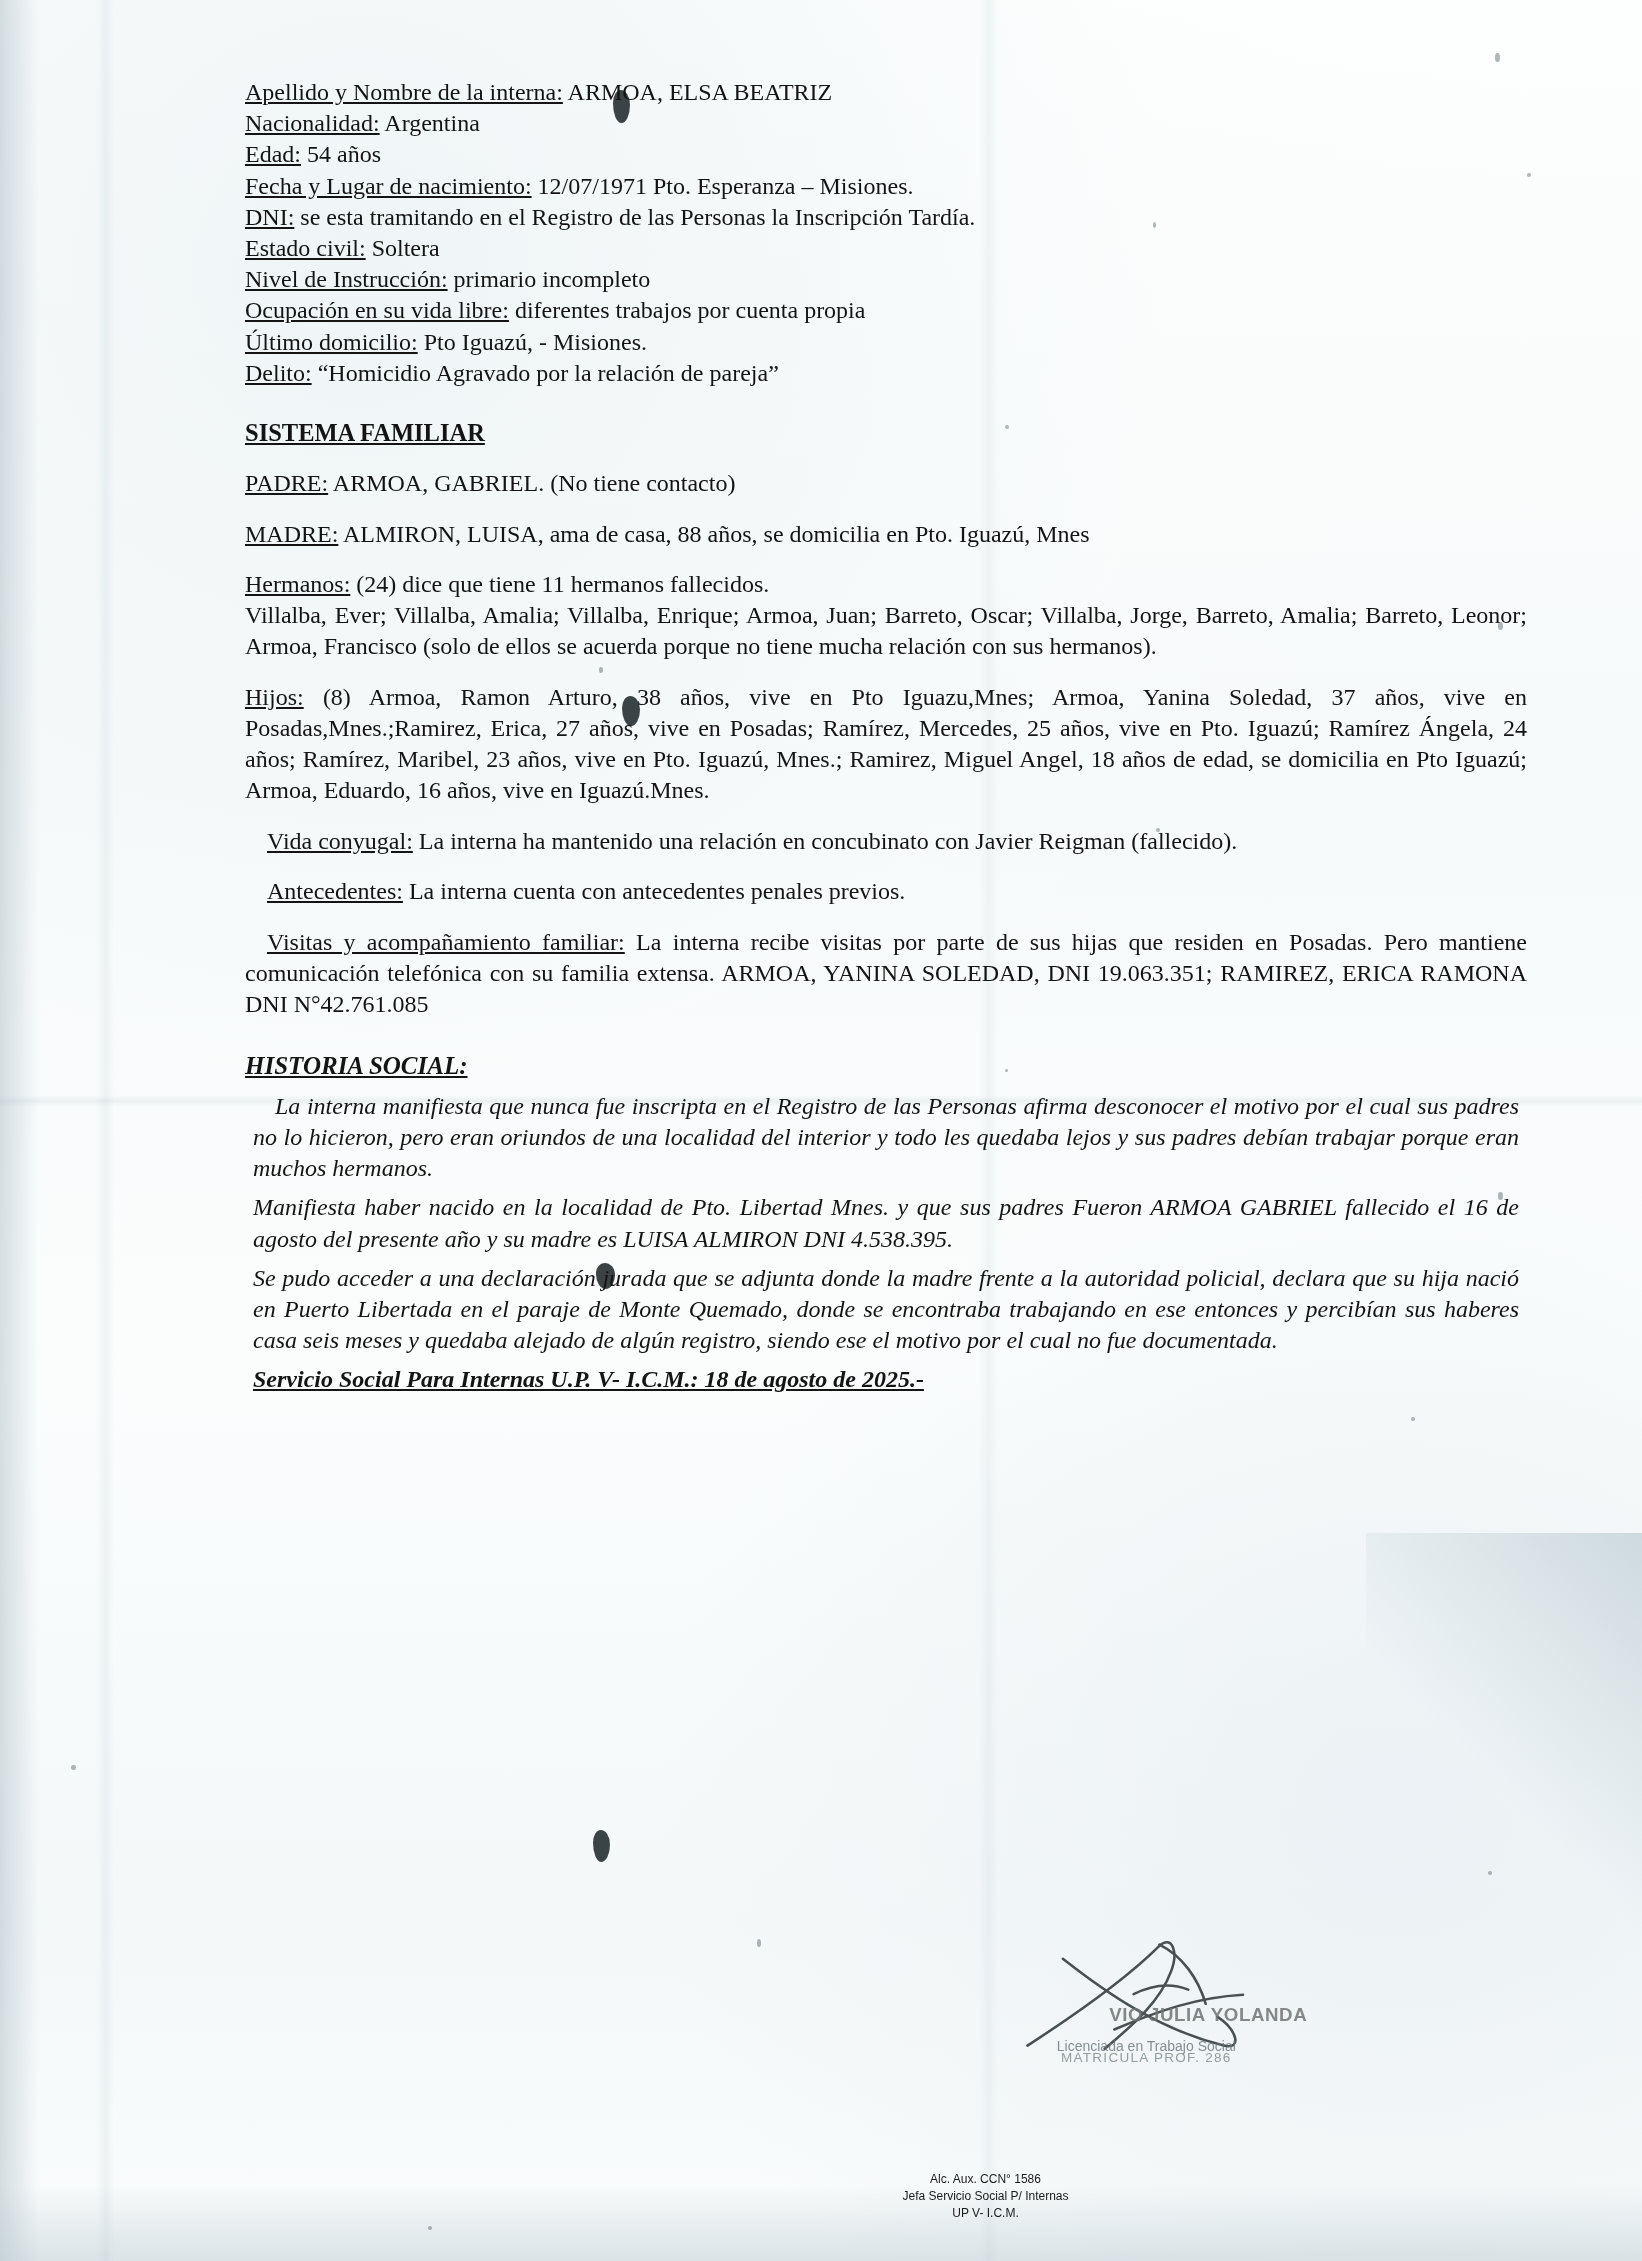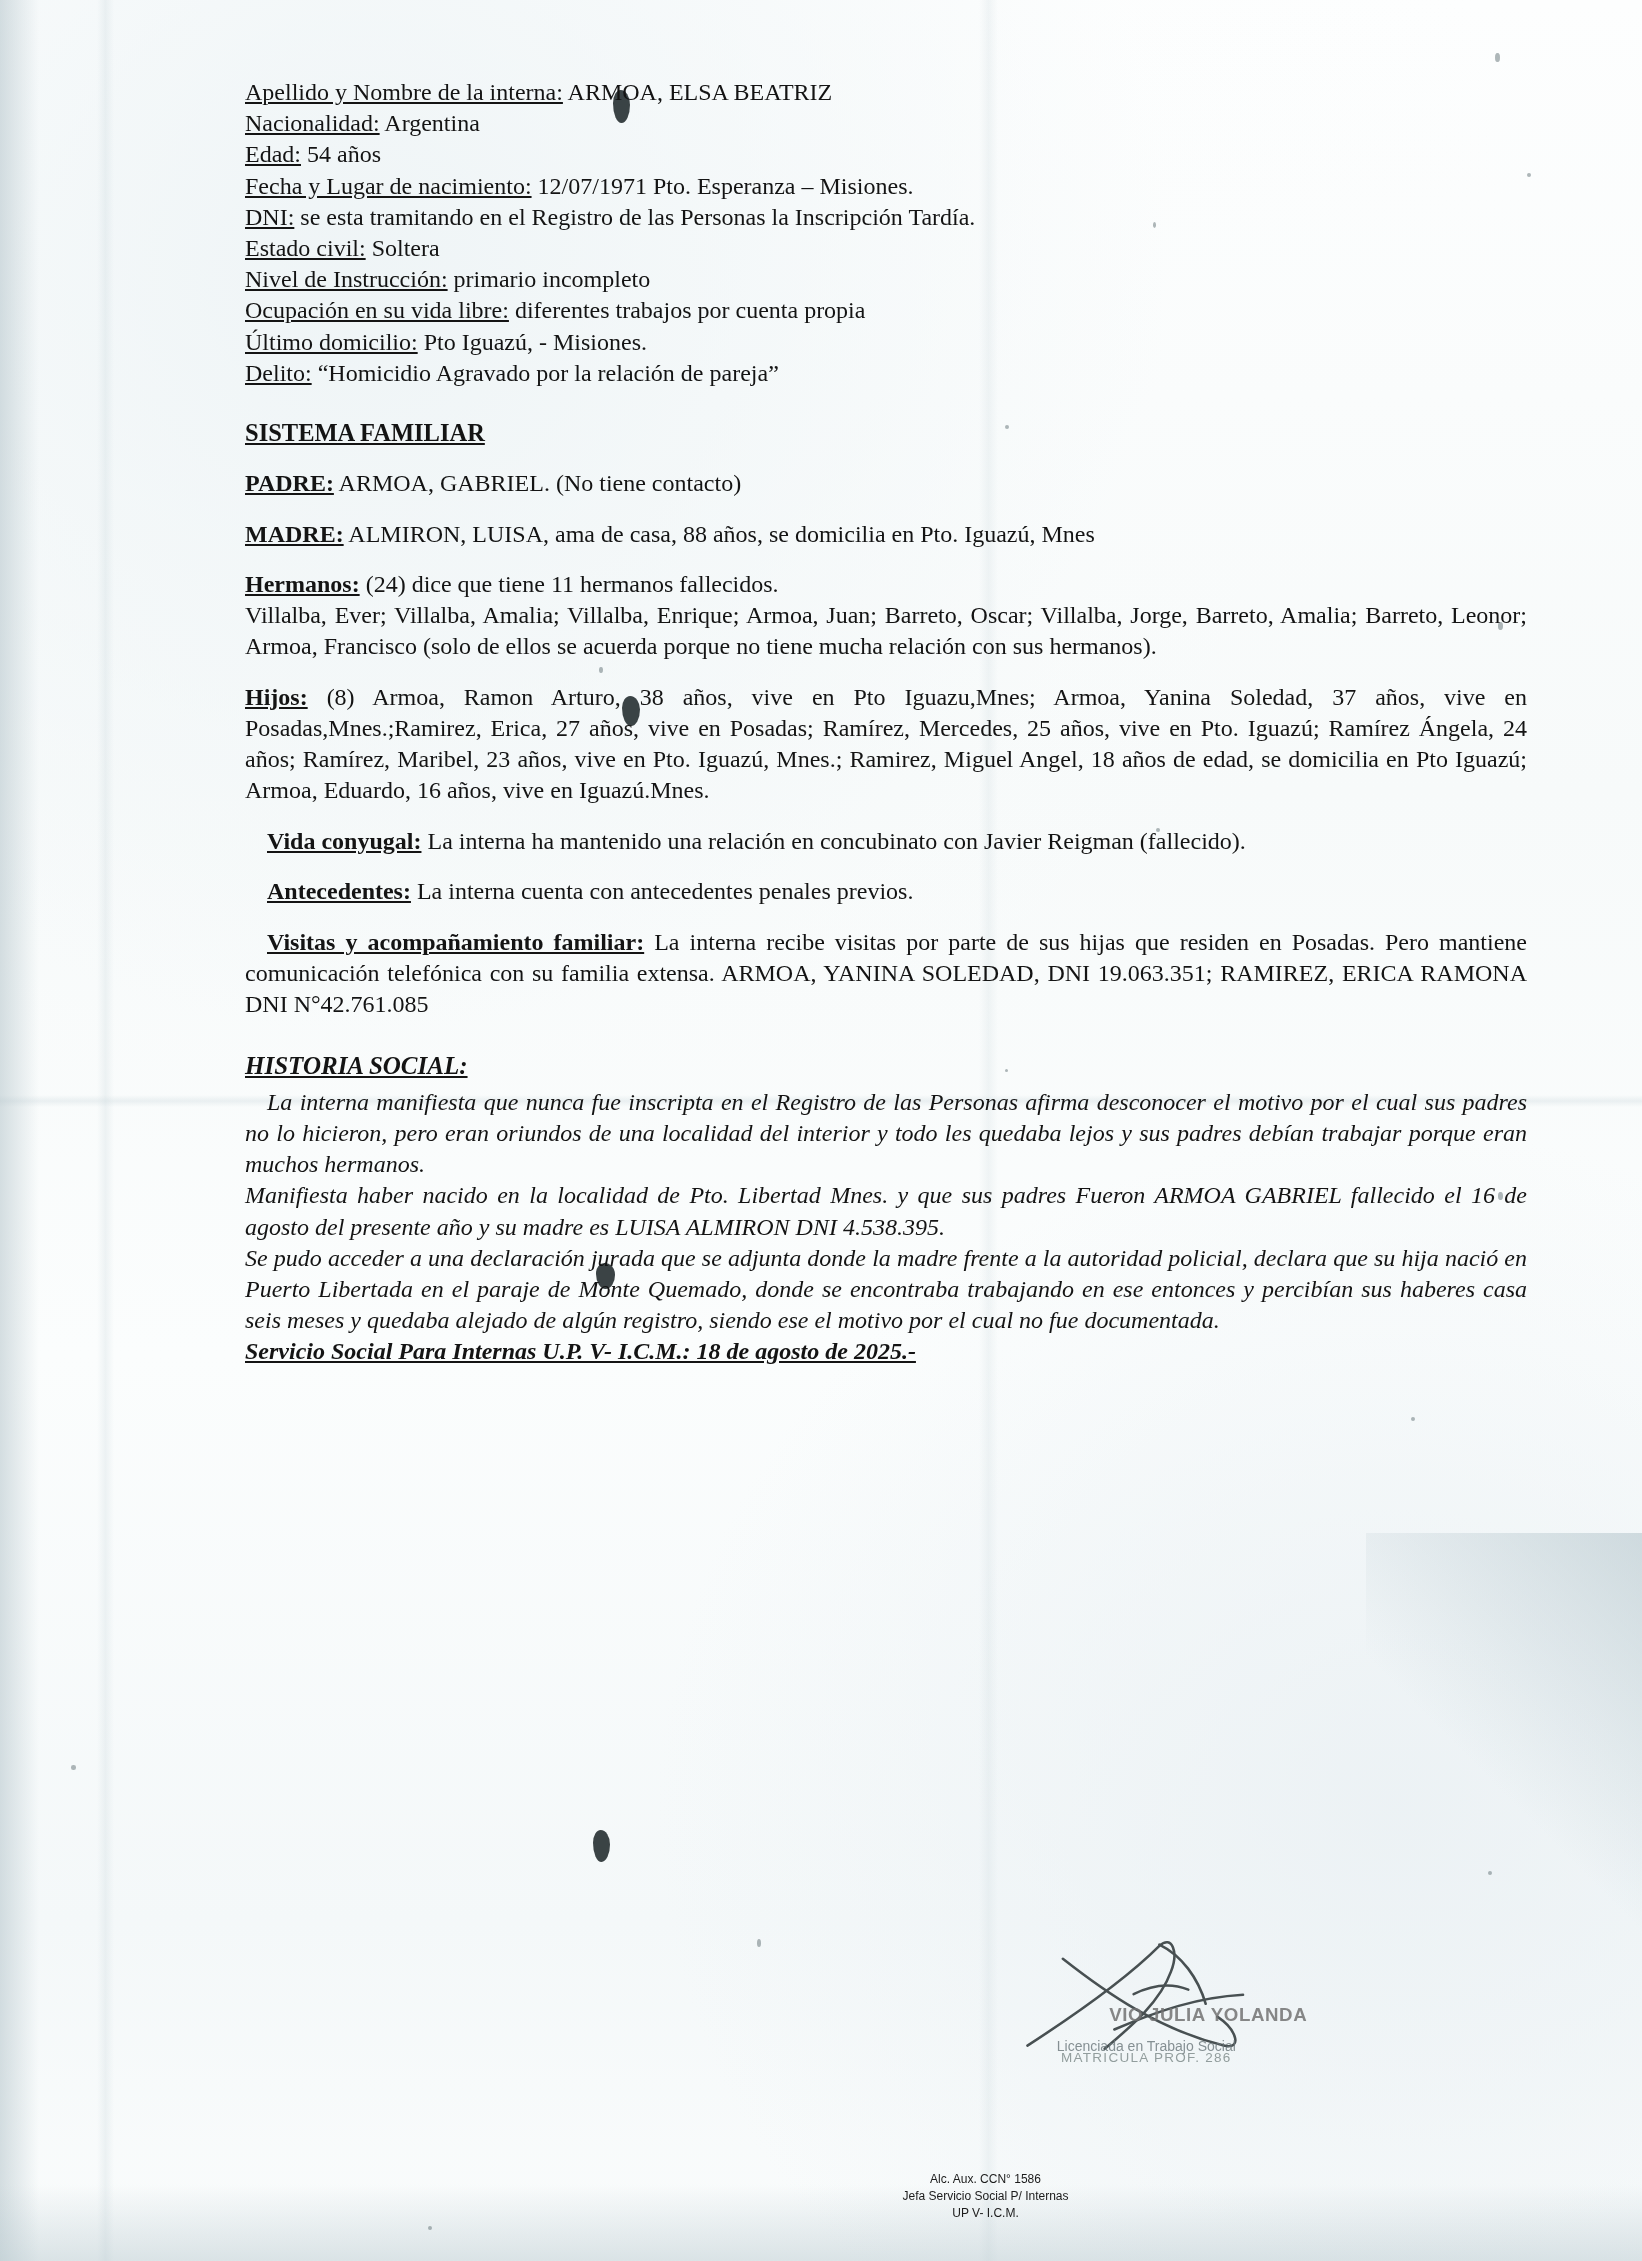--- a/index.html
+++ b/index.html
@@ -80,21 +80,21 @@
     top: 77px;
     width: 1282px;
     font-size: 24px;
     line-height: 1.30;
   }
 
   .ident-line {
     white-space: nowrap;
   }
   .u { text-decoration: underline; text-underline-offset: 1.9px; }
-  .b { font-weight: bold; margin-top: 40px; }
+  .b { font-weight: normal; margin-top: 40px; }
 
   .section-head {
     font-weight: bold;
     text-decoration: underline;
     text-underline-offset: 1.9px;
     margin-top: 28px;
     margin-bottom: 9px;
     font-size: 24.5px;
   }
 
@@ -112,21 +112,21 @@
     font-size: 25px;
     margin-top: 30px;
     margin-bottom: 3.9px;
   }
   .hist-body {
     font-style: italic;
     font-size: 24px;
     line-height: 1.30;
     text-align: justify;
   }
-  .hist-body p { margin: 0; }
+  .hist-body p { margin: 8px; }
   .hist-sign {
     font-weight: bold;
     text-decoration: underline;
     text-underline-offset: 1.9px;
     margin-top: 3.9px;
   }
 
   
   .sign-area {
     position: absolute;

